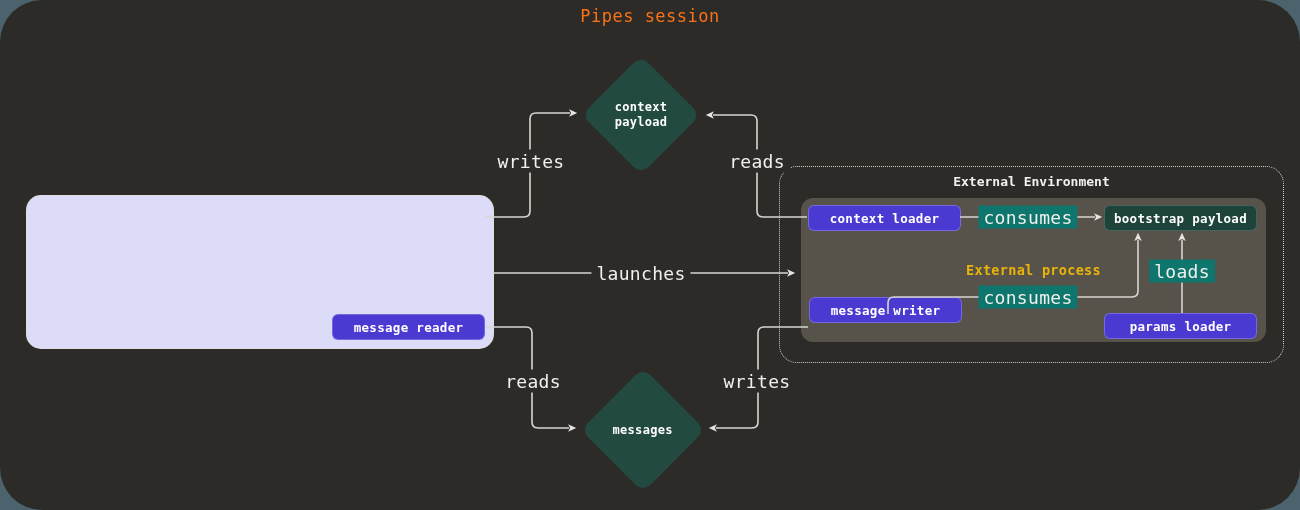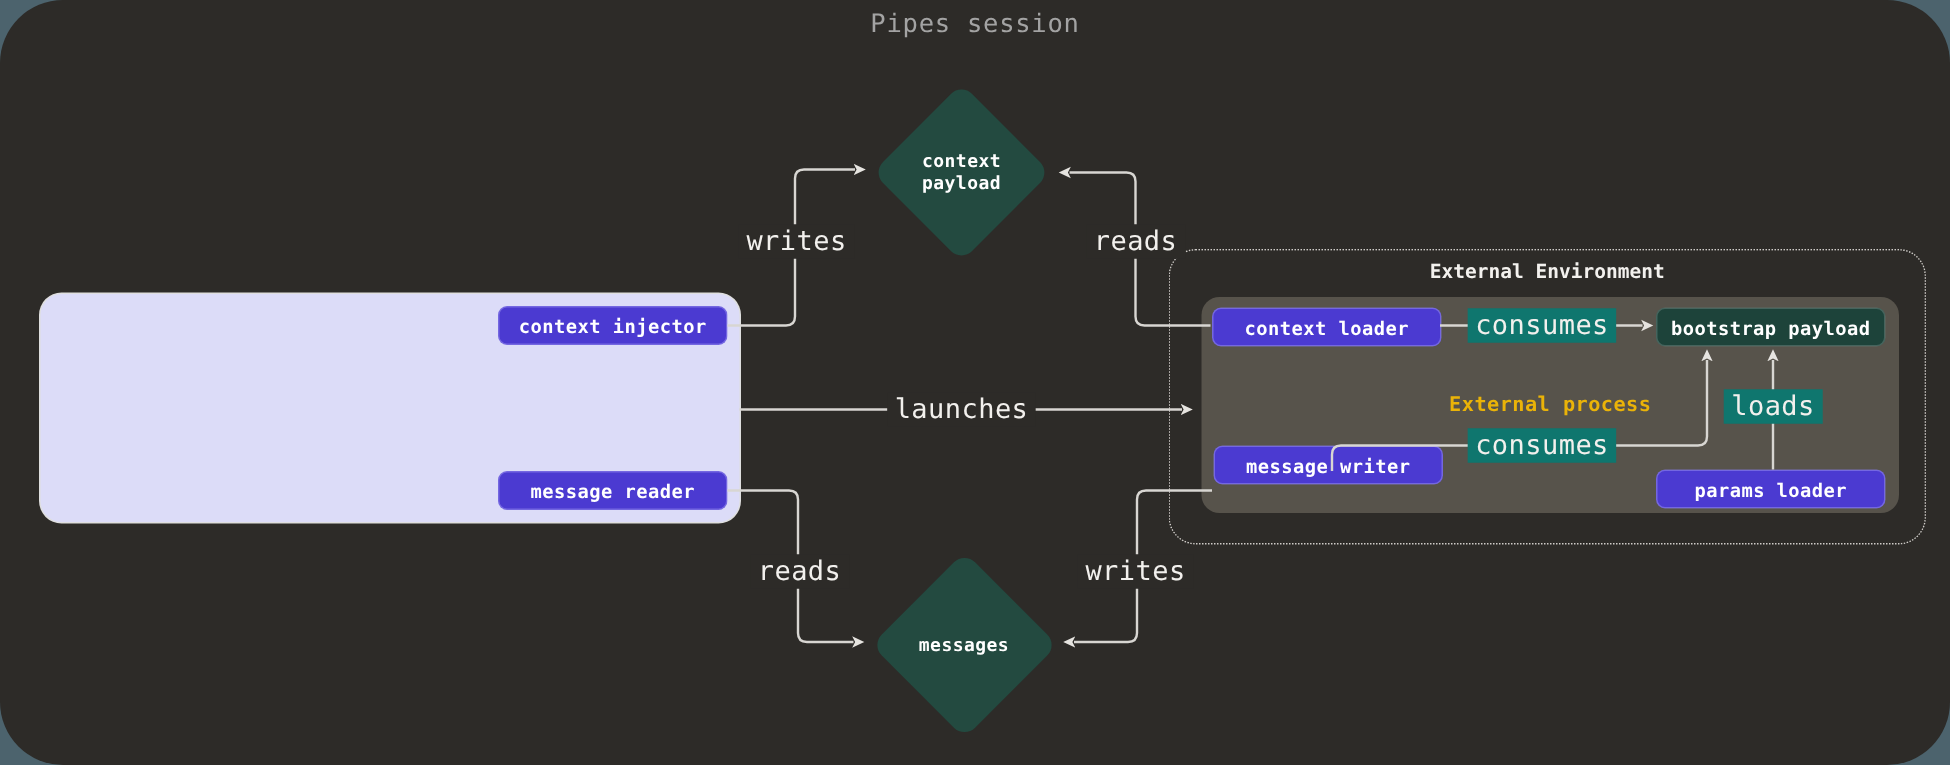--- a/index.html
+++ b/index.html
@@ -16,21 +16,21 @@
   }
   .canvas {
     position: absolute; inset: 0;
     background: #2d2b28;
     border-radius: 42px;
   }
   .diagram-title {
     position: absolute; top: 6px; left: 0; right: 0;
     text-align: center;
     font-size: 17px; font-weight: 500;
-    color: #a3a3a3;
+    color: #f97316;
     letter-spacing: 0.5px;
   }
   
   .orchestration-box {
     position: absolute; left: 27px; top: 196px;
     width: 466px; height: 152px;
     background: #dcdcf8;
     border-radius: 14px;
     box-shadow: 0 0 0 1px rgba(255,255,255,0.85);
     display: flex; align-items: center; justify-content: center;
@@ -117,21 +117,20 @@
 </style>
 </head>
 <body>
 
 <div class="stage">
   <div class="canvas">
 
     <div class="diagram-title">Pipes session</div>
 
     <div class="orchestration-box">
-      <div class="node node-purple pos-ctx-injector">context injector</div>
       <div class="node node-purple pos-msg-reader">message reader</div>
     </div>
 
     <div class="env-box">
       <div class="env-title">External Environment</div>
       <div class="process-box">
         <div class="process-label">External process</div>
         <div class="node node-purple pos-ctx-loader">context loader</div>
         <div class="node node-green pos-bootstrap">bootstrap payload</div>
         <div class="node node-purple pos-msg-writer">message writer</div>

